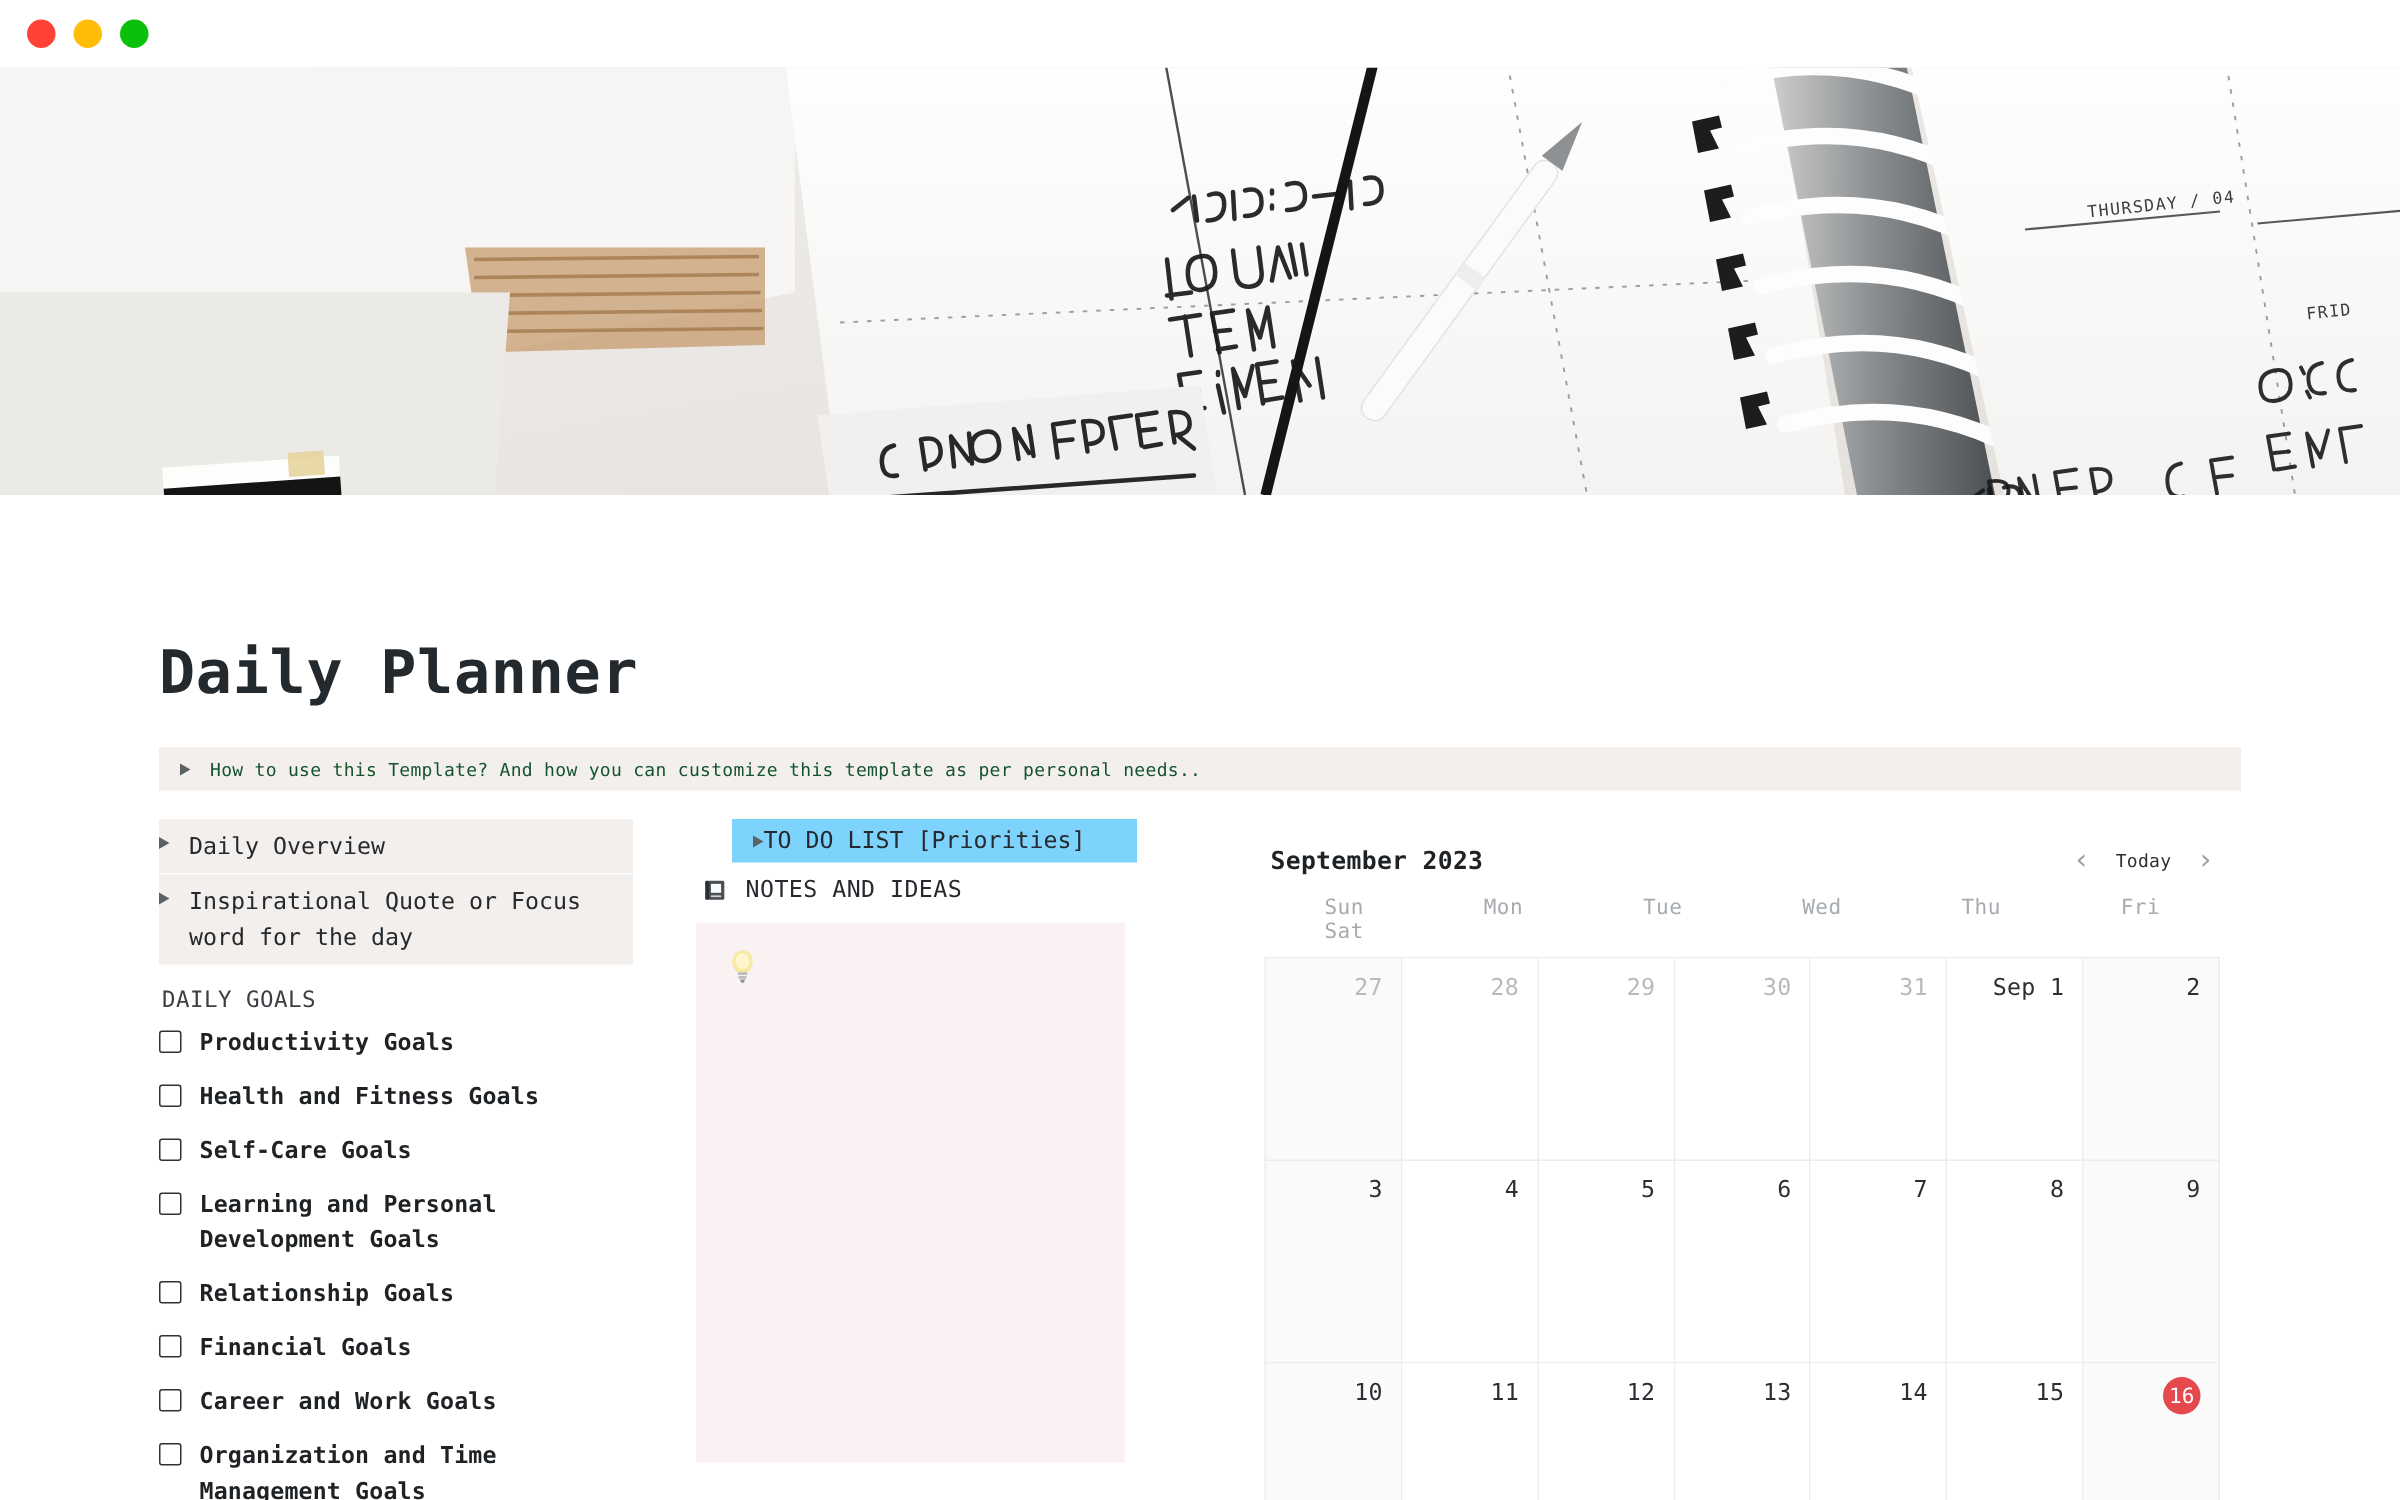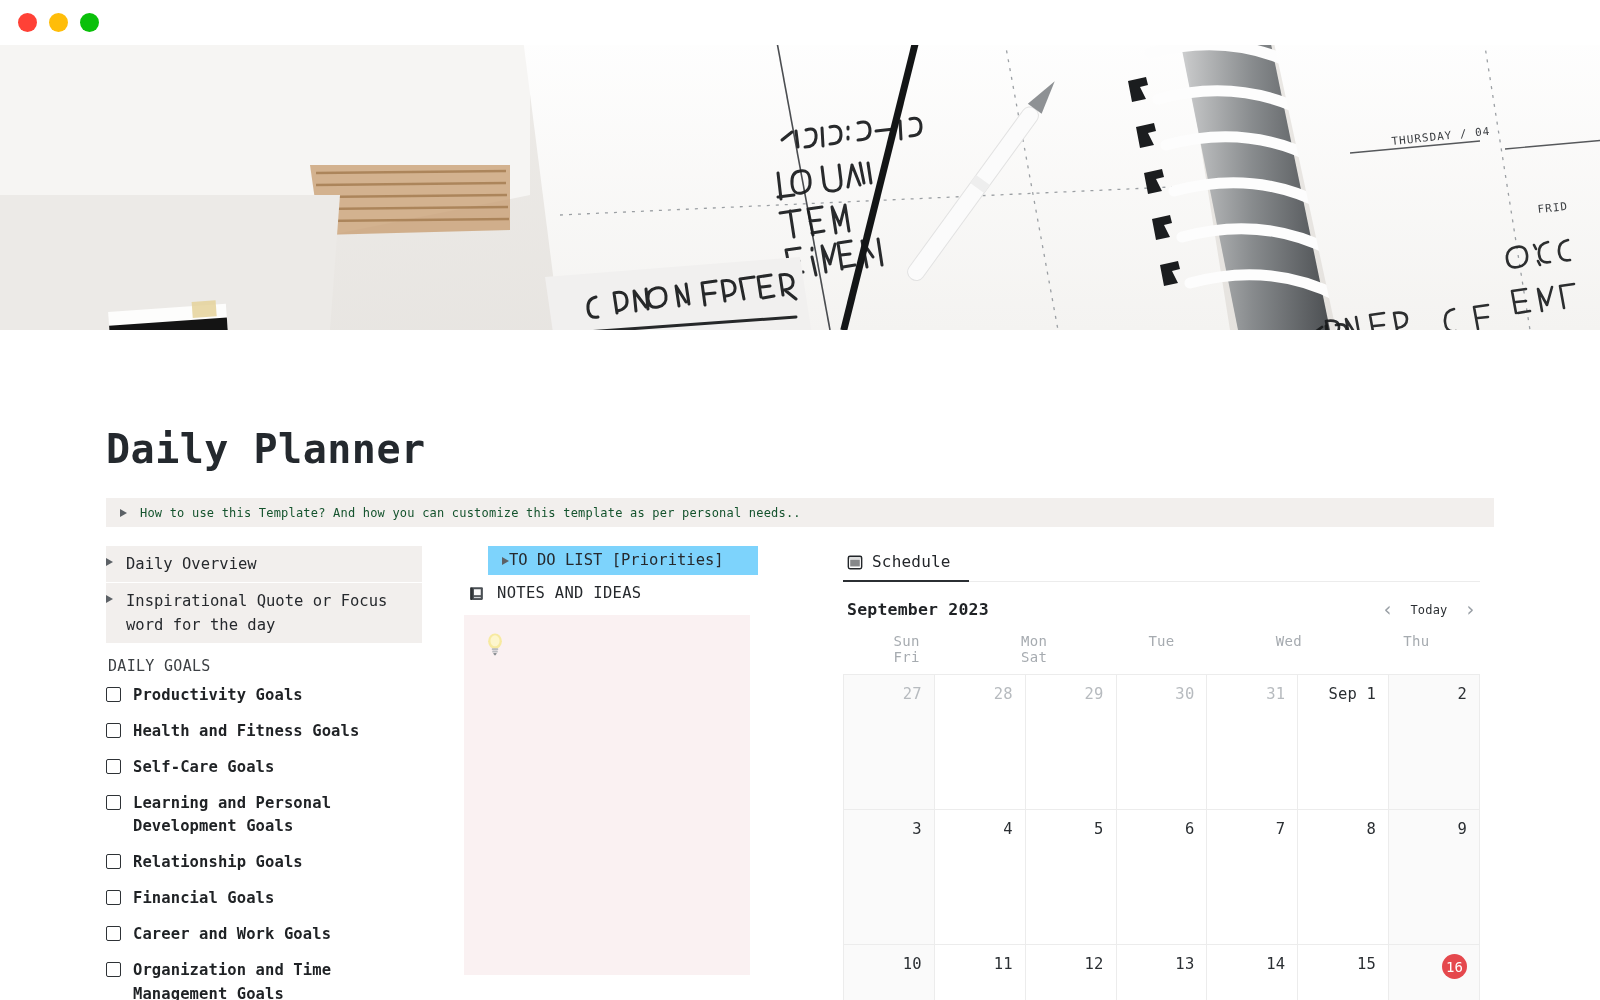--- a/index.html
+++ b/index.html
@@ -218,21 +218,21 @@
   }
   .today-btn {
     font-size: 12px;
     color: #2b2f33;
     letter-spacing: 0.2px;
     cursor: pointer;
   }
 
   .weekdays {
     display: grid;
-    grid-template-columns: repeat(5, 1fr);
+    grid-template-columns: repeat(6, 1fr);
     padding-bottom: 9px;
   }
   .wd {
     text-align: center;
     font-size: 14px;
     color: #a6abb0;
     letter-spacing: 0.3px;
   }
 
   .grid {
@@ -496,30 +496,20 @@
             <rect x="9" y="21.2" width="6" height="2.1" rx="0.6" fill="#b9bcc0"></rect>
             <path d="M 10 23.8 L 14 23.8 L 12.8 26.2 L 11.2 26.2 Z" fill="#8e9296"></path>
           </svg>
           <span></span>
         </div>
 
       </div>
 
       <div class="col-right">
 
-        <div class="tabbar">
-          <div class="tab">
-            <svg class="cal-icon" viewBox="0 0 18 18">
-              <rect x="1.5" y="2.5" width="15" height="14" rx="1.8" fill="none" stroke="#23262a" stroke-width="1.6"></rect>
-              <rect x="3.6" y="6.4" width="10.8" height="7.6" fill="#23262a" opacity="0.55"></rect>
-              <rect x="1.5" y="2.5" width="15" height="3.4" fill="#23262a" opacity="0.15"></rect>
-            </svg>
-            <span class="tab-label">Schedule</span>
-          </div>
-        </div>
 
         <div class="cal-head">
           <span class="cal-month">September 2023</span>
           <span class="cal-nav">
             <span class="chev">‹</span>
             <span class="today-btn">Today</span>
             <span class="chev">›</span>
           </span>
         </div>
 

